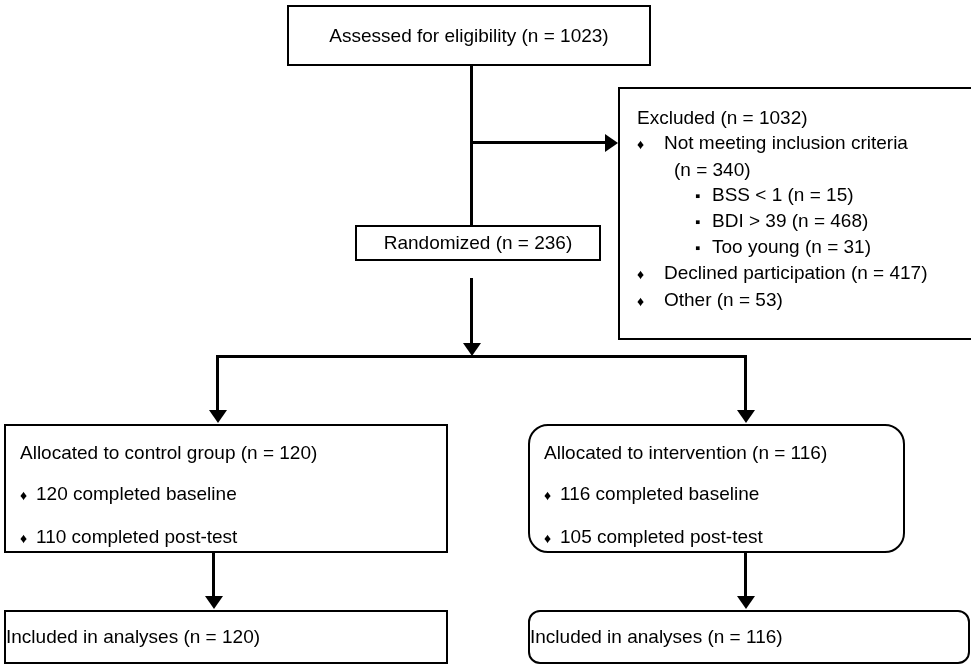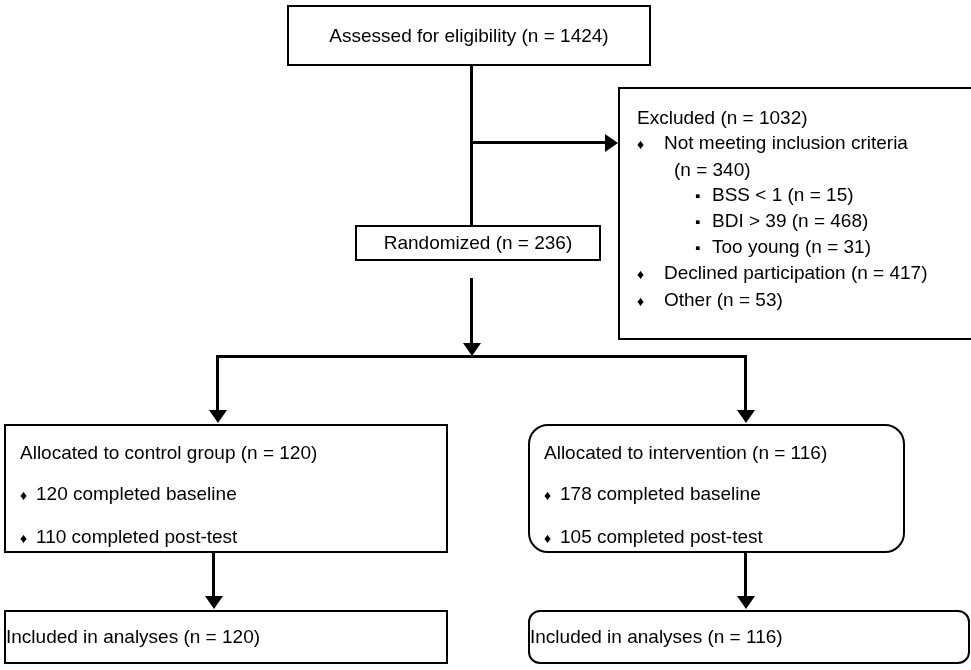--- a/index.html
+++ b/index.html
@@ -100,21 +100,21 @@
   <div class="vline" style="left:744px; top:356px; height:56px;"></div>
   <div class="arrow-down" style="left:737px; top:410px;"></div>
 
   <div class="vline" style="left:212px; top:553px; height:45px;"></div>
   <div class="arrow-down" style="left:205px; top:596px;"></div>
 
   <div class="vline" style="left:744px; top:553px; height:45px;"></div>
   <div class="arrow-down" style="left:737px; top:596px;"></div>
 
   <div class="box box-center" style="left:287px; top:5px; width:364px; height:61px;">
-    <span>Assessed for eligibility (n = 1424)</span>
+    <span>Assessed for eligibility (n = 1023)</span>
   </div>
 
   <div class="box excluded-box" style="left:618px; top:87px; width:417px; height:253px;">
     <div class="xline">
       <span>Excluded (n = 1032)</span>
     </div>
     <div class="xline">
       <span class="bullet-d">♦</span><span>Not meeting inclusion criteria</span>
     </div>
     <div class="xline lvl1c">
@@ -147,21 +147,21 @@
       <span class="bullet-d">♦</span><span>120 completed baseline</span>
     </div>
     <div class="alloc-bullet">
       <span class="bullet-d">♦</span><span>110 completed post-test</span>
     </div>
   </div>
 
   <div class="box alloc-box" style="left:528px; top:424px; width:377px; height:129px;border-radius:20px;">
     <div class="xline">Allocated to intervention (n = 116)</div>
     <div class="alloc-bullet">
-      <span class="bullet-d">♦</span><span>178 completed baseline</span>
+      <span class="bullet-d">♦</span><span>116 completed baseline</span>
     </div>
     <div class="alloc-bullet">
       <span class="bullet-d">♦</span><span>105 completed post-test</span>
     </div>
   </div>
 
   <div class="box box-left-center" style="left:4px; top:610px; width:444px; height:54px;">
     <span>Included in analyses (n = 120)</span>
   </div>
 

